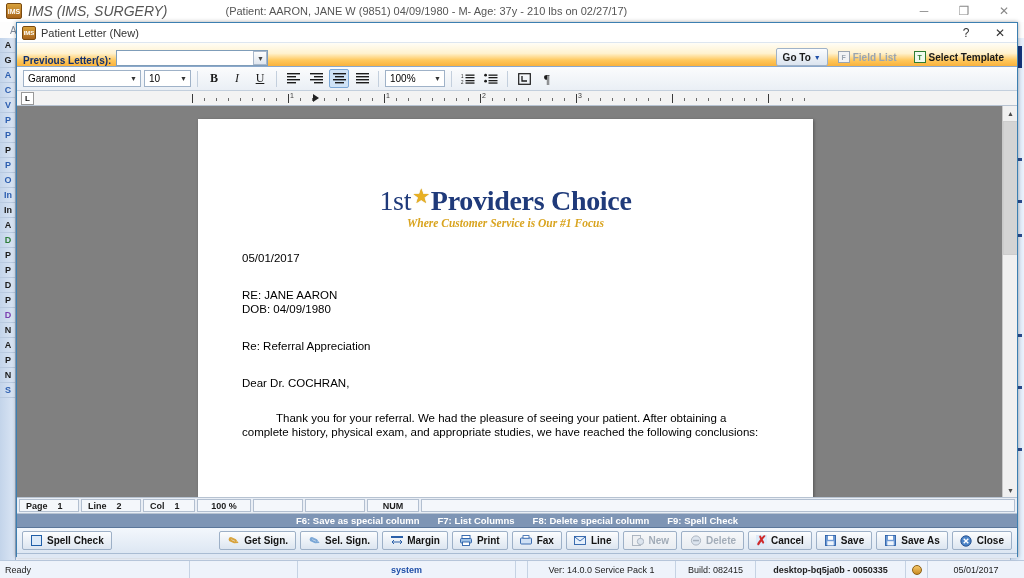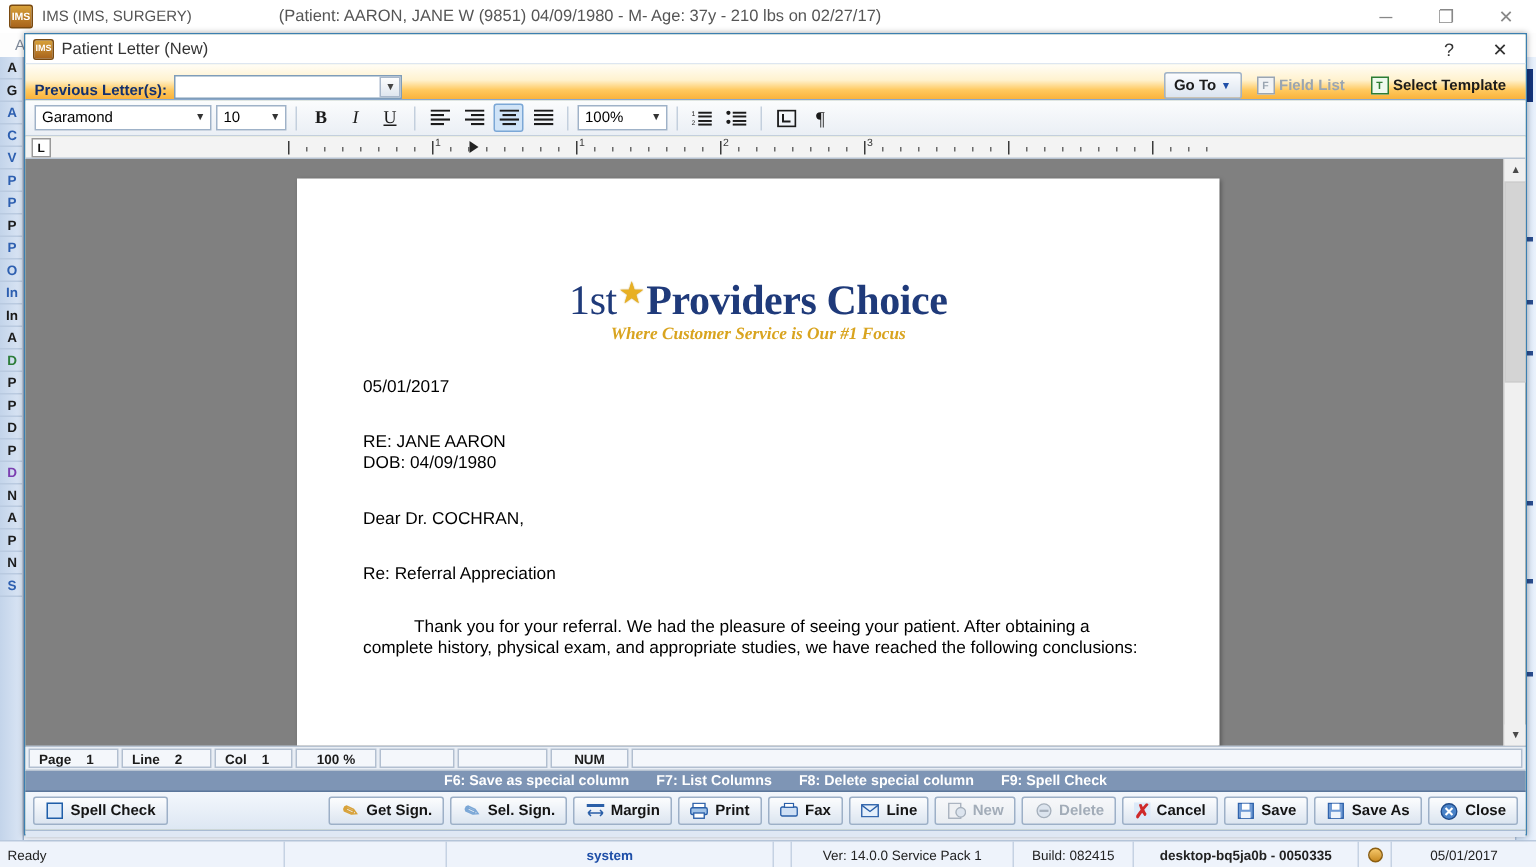--- a/index.html
+++ b/index.html
@@ -25,21 +25,21 @@
   }
   #outer-titlebar .app-icon {
     width: 16px; height: 16px; margin-left: 6px; margin-right: 6px;
     background: linear-gradient(#d8a13a,#a8641c);
     border: 1px solid #7a4a10; border-radius: 2px;
     font-size: 7px; color: #fff; font-weight: bold;
     display: flex; align-items: center; justify-content: center;
     line-height: 1;
   }
   #outer-titlebar .title-text {
-    color: #555; font-size: 10px; white-space: nowrap;
+    color: #555; font-size: 14px; white-space: nowrap; font-style: italic;
   }
   #outer-titlebar .patient-text {
     color: #555; font-size: 11px; margin-left: 14px; white-space: nowrap; padding-left: 44px;
   }
   .win-controls { position: absolute; right: 0; top: 0; height: 22px; display: flex; }
   .win-btn {
     width: 40px; height: 22px; display: flex; align-items: center; justify-content: center;
     color: #888; font-size: 12px;
   }
 
@@ -85,21 +85,21 @@
   #outer-statusbar .cell {
     border-right: 1px solid #c5d2e3;
     display: flex; align-items: center; padding: 0 5px; white-space: nowrap;
   }
   #outer-statusbar .grow { flex: 1 1 auto; }
 
   
   #letter-dialog {
     position: absolute; left: 16px; top: 22px;
     width: 1002px; height: 535px;
-    background: #fef9c3;
+    background: #0ea5e9;
     border: 1px solid #3c7fb1;
     box-shadow: 0 0 4px rgba(0,0,0,.35);
   }
   #dlg-titlebar {
     height: 20px; background: #ffffff;
     display: flex; align-items: center;
     border-bottom: 1px solid #dde6f0;
   }
   #dlg-titlebar .dlg-icon {
     width: 14px; height: 14px; margin: 0 5px;
@@ -574,22 +574,22 @@
             <span style="font-weight:bold;">Providers Choice</span>
           </div>
           <div class="logo-tag">Where Customer Service is Our #1 Focus</div>
         </div>
 
 
         <div class="letter-body">
           <div class="blk">05/01/2017</div>
           <div class="blk">RE: JANE AARON</div>
           <div class="blk tight">DOB: 04/09/1980</div>
+          <div class="blk">Re:  Referral Appreciation</div>
           <div class="blk">Dear Dr. COCHRAN,</div>
-          <div class="blk">Re:  Referral Appreciation</div>
           <div class="para">
             <span class="indent"></span><span>Thank you for your referral.  We had the pleasure of seeing your patient. After obtaining a complete history, physical exam, and appropriate studies, we have reached the following conclusions:</span>
           </div>
 
         </div>
       </div>
 
       <div id="doc-vscroll">
         <div class="scroll-arrow">▲</div>
         <div class="thumb"></div>

